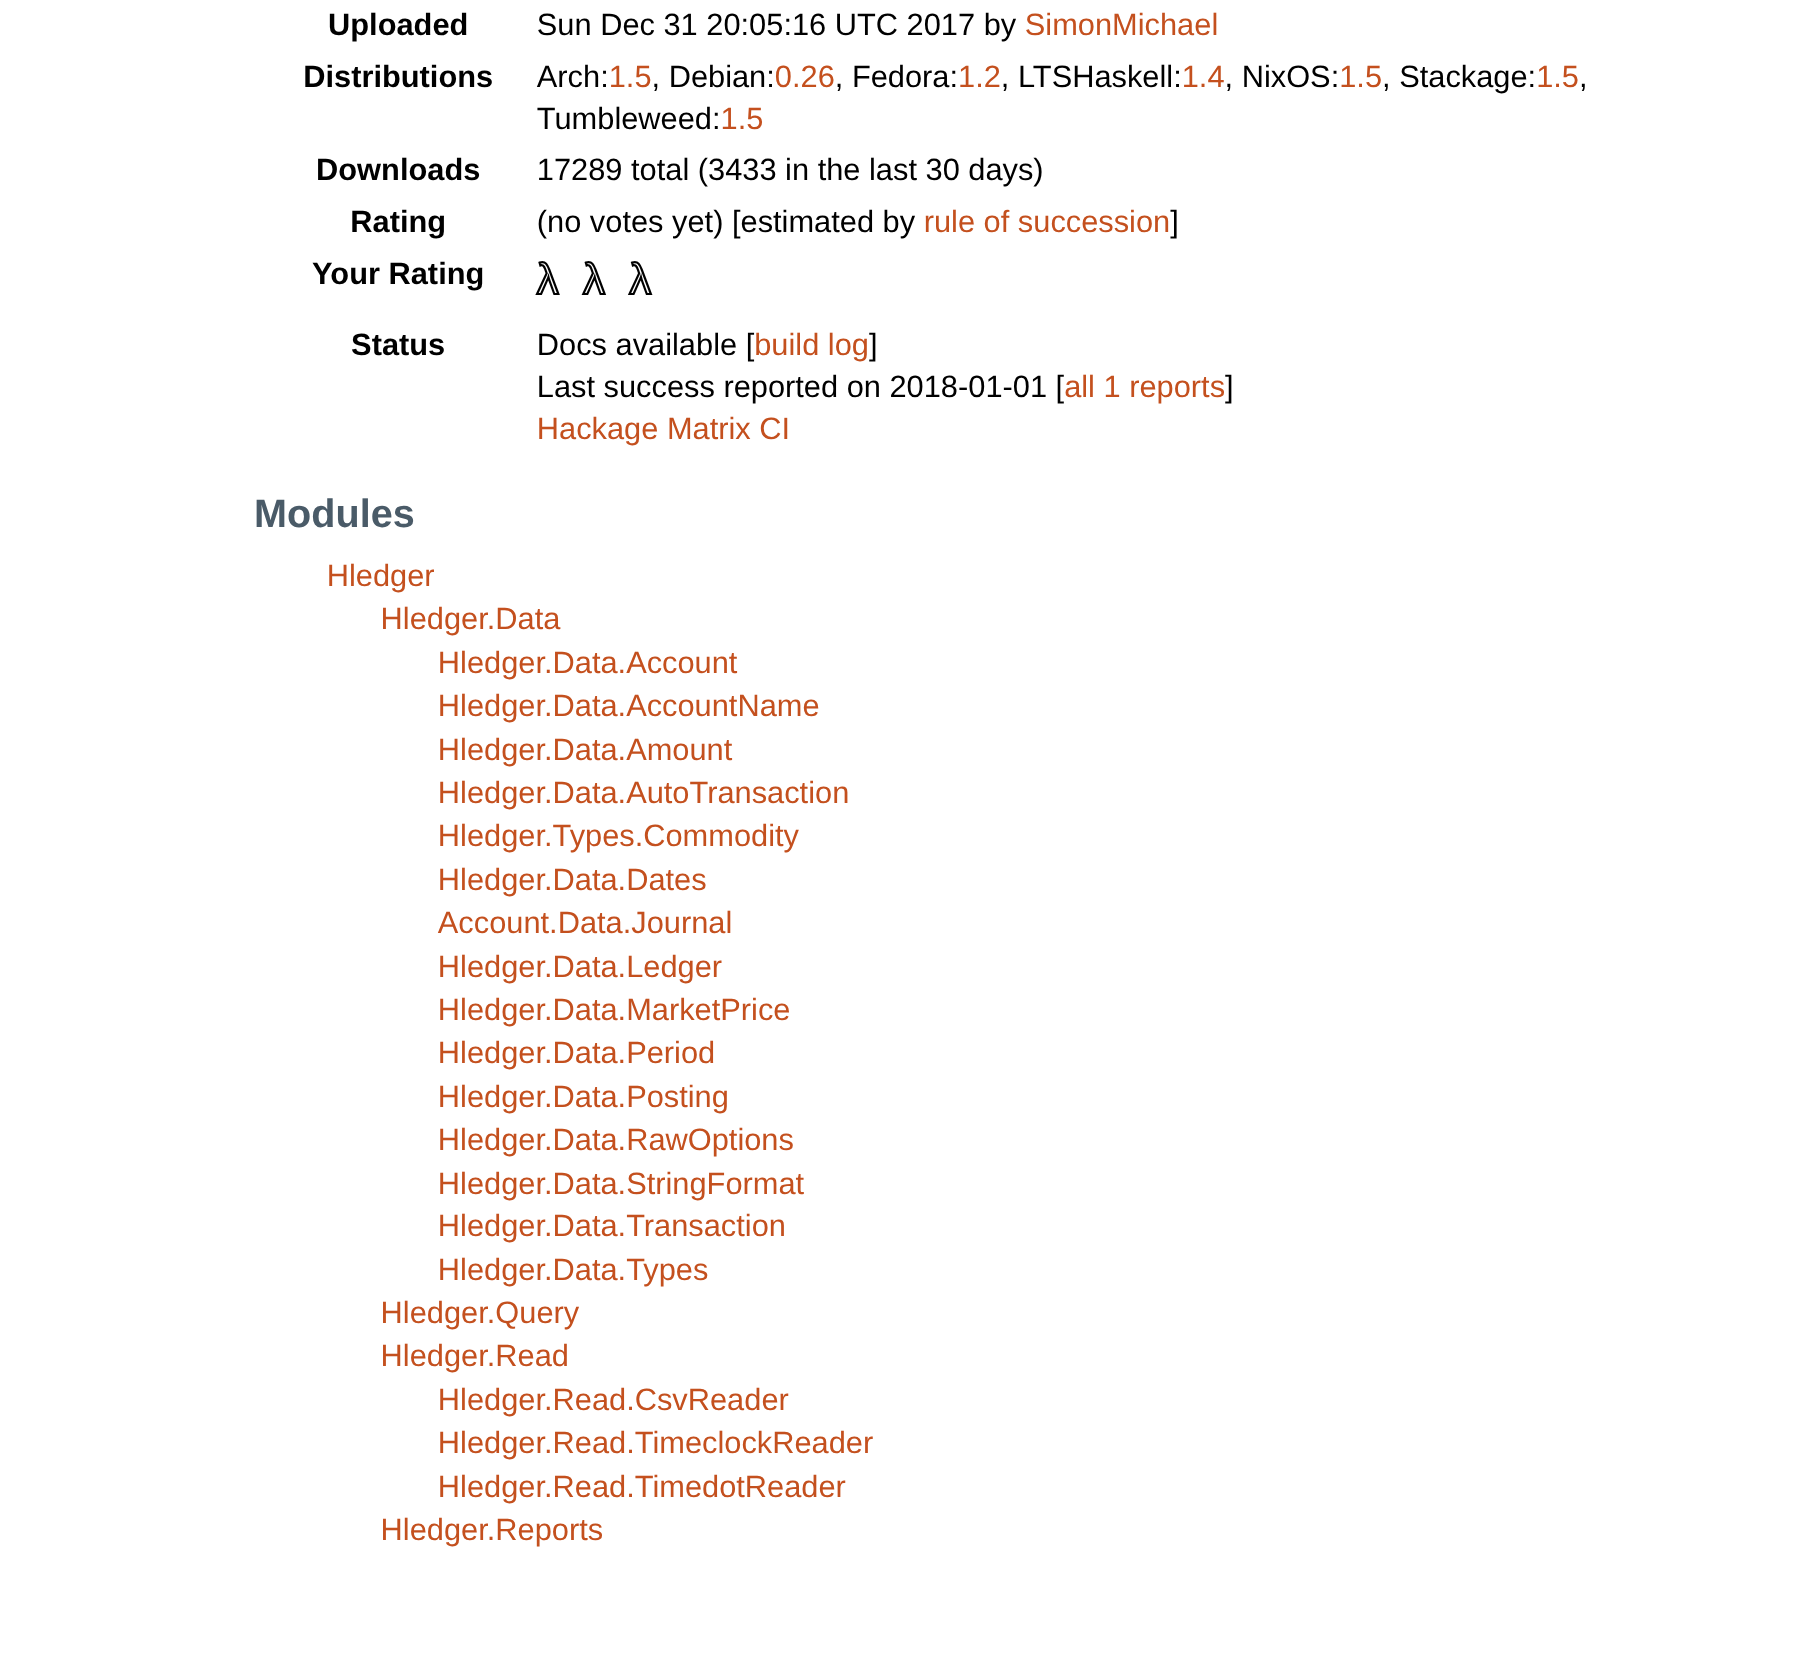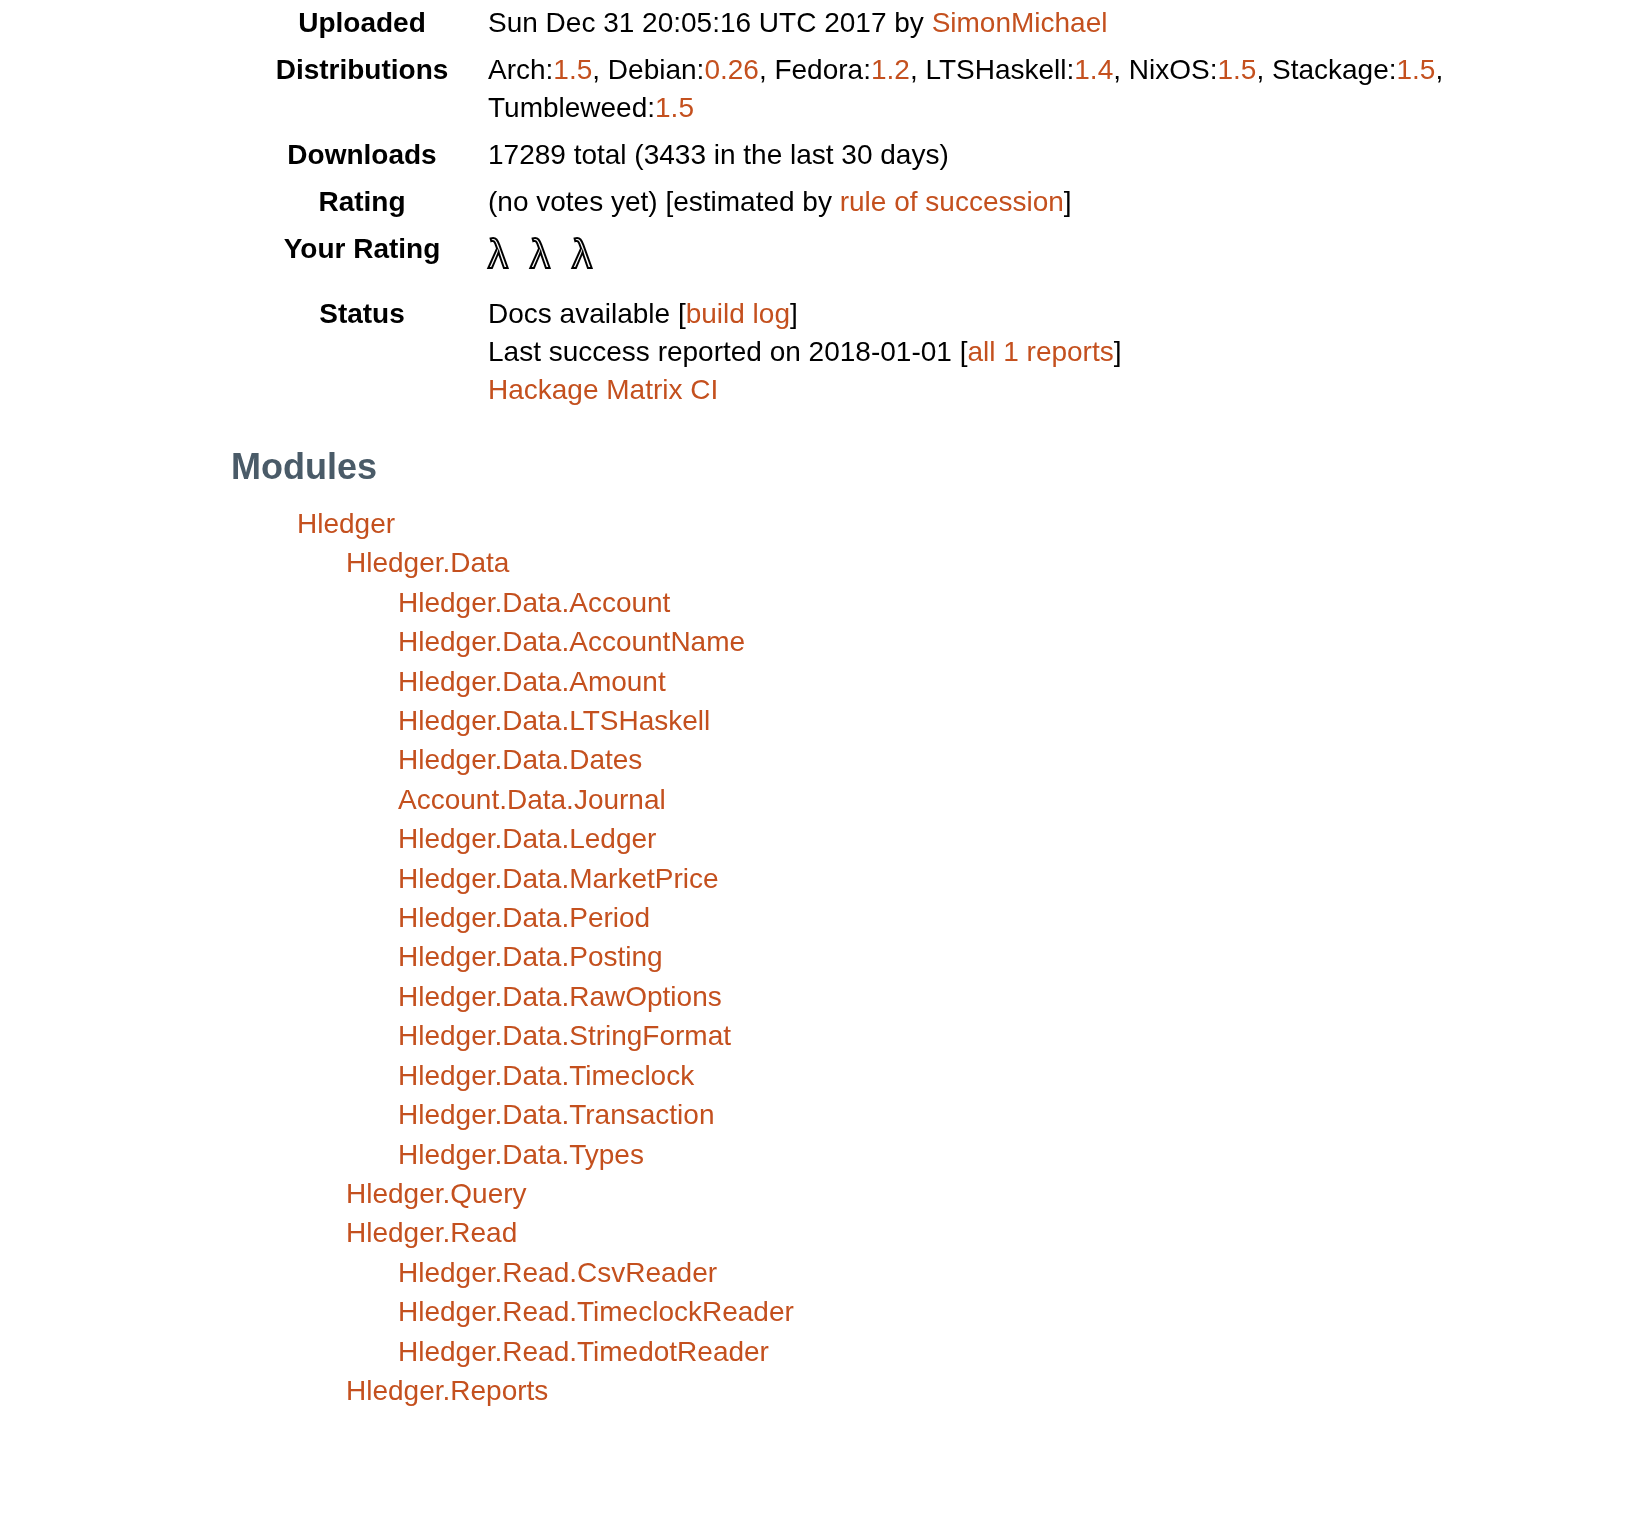--- a/index.html
+++ b/index.html
@@ -126,30 +126,30 @@
     </table>
 
     <h2 class="modules-heading">Modules</h2>
 
     <div class="module-list">
         <div class="module-item lv1"><a class="link">Hledger</a></div>
         <div class="module-item lv2"><a class="link">Hledger.Data</a></div>
         <div class="module-item lv3"><a class="link">Hledger.Data.Account</a></div>
         <div class="module-item lv3"><a class="link">Hledger.Data.AccountName</a></div>
         <div class="module-item lv3"><a class="link">Hledger.Data.Amount</a></div>
-        <div class="module-item lv3"><a class="link">Hledger.Data.LTSHaskell</a></div>
+        <div class="module-item lv3"><a class="link">Hledger.Data.AutoTransaction</a></div>
+        <div class="module-item lv3"><a class="link">Hledger.Types.Commodity</a></div>
         <div class="module-item lv3"><a class="link">Hledger.Data.Dates</a></div>
         <div class="module-item lv3"><a class="link">Account.Data.Journal</a></div>
         <div class="module-item lv3"><a class="link">Hledger.Data.Ledger</a></div>
         <div class="module-item lv3"><a class="link">Hledger.Data.MarketPrice</a></div>
         <div class="module-item lv3"><a class="link">Hledger.Data.Period</a></div>
         <div class="module-item lv3"><a class="link">Hledger.Data.Posting</a></div>
         <div class="module-item lv3"><a class="link">Hledger.Data.RawOptions</a></div>
         <div class="module-item lv3"><a class="link">Hledger.Data.StringFormat</a></div>
-        <div class="module-item lv3"><a class="link">Hledger.Data.Timeclock</a></div>
         <div class="module-item lv3"><a class="link">Hledger.Data.Transaction</a></div>
         <div class="module-item lv3"><a class="link">Hledger.Data.Types</a></div>
         <div class="module-item lv2"><a class="link">Hledger.Query</a></div>
         <div class="module-item lv2"><a class="link">Hledger.Read</a></div>
         <div class="module-item lv3"><a class="link">Hledger.Read.CsvReader</a></div>
         <div class="module-item lv3"><a class="link">Hledger.Read.TimeclockReader</a></div>
         <div class="module-item lv3"><a class="link">Hledger.Read.TimedotReader</a></div>
         <div class="module-item lv2"><a class="link">Hledger.Reports</a></div>
       </div>
 

